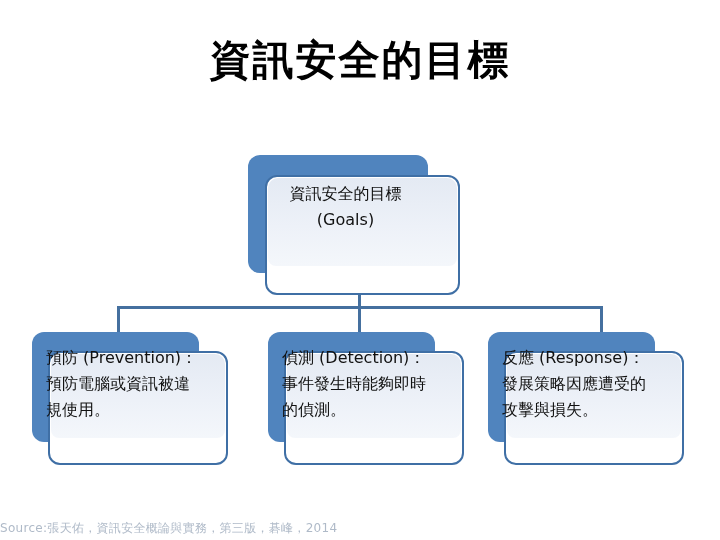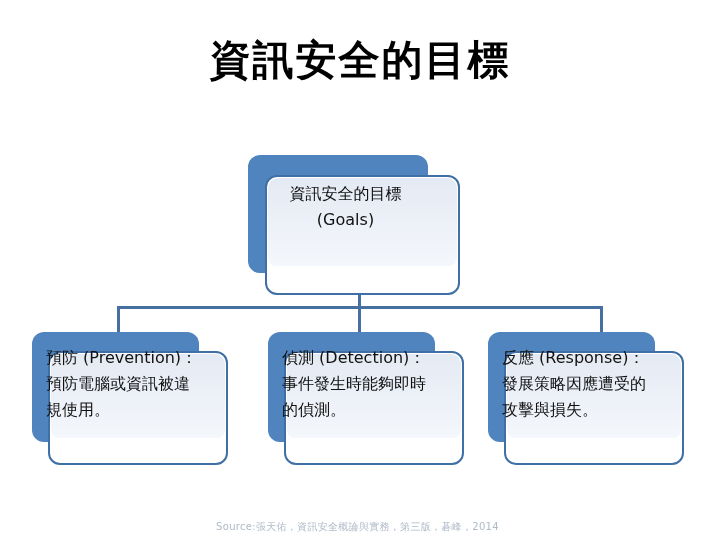--- a/index.html
+++ b/index.html
@@ -105,22 +105,22 @@
   #node-prevention { left: 32px; }
   #node-detection  { left: 268px; }
   #node-response   { left: 488px; padding-left: 47px; }
 
   
   .source-note {
     position: absolute;
     left: 0;
     top: 520px;
     width: 715px;
-    text-align: center;
-    font-size: 10px;
+    text-align: left;
+    font-size: 12px;
     color: #AFBAC8;
     letter-spacing: 0.3px;
     white-space: nowrap;
   }
   .page-number {
     position: absolute;
     right: 16px;
     top: 519px;
     font-size: 12px;
     color: #a21caf;

